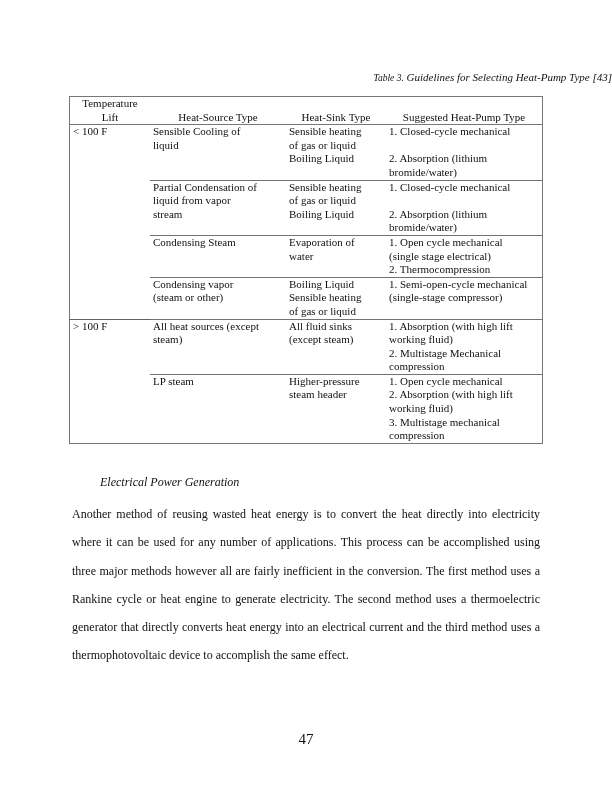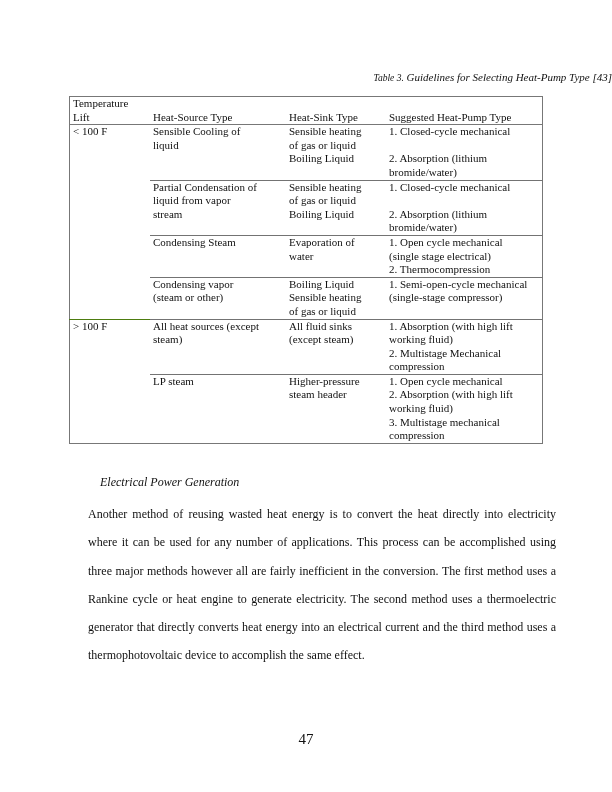--- a/index.html
+++ b/index.html
@@ -8,26 +8,26 @@
     .caption { position: absolute; top: 71px; left: 0; width: 612px; text-align: right;
                font-style: italic; font-size: 11px; }
     .caption .lead { font-size: 9.5px; }
     table.hp { position: absolute; top: 96px; left: 69px; width: 474px; border-collapse: collapse;
                font-size: 11px; line-height: 13.6px; border: 1.5px solid #777; }
     table.hp td, table.hp th { vertical-align: top; padding: 0 3px; font-weight: normal; text-align: left; }
     table.hp th { vertical-align: bottom; }
     th.c-lift { text-align: left; width: 74px; }
     .c-src { width: 130px; }
     .c-sink { width: 94px; }
-    tr.head th { border-bottom: 1px solid #777; padding-bottom: 0; }
+    tr.head th { border-bottom: 1px solid #777; padding-bottom: 0; text-align: center; }
     tr.sep td.src, tr.sep td.sink, tr.sep td.pump { border-top: 1px solid #737373; }
     tr.group td.lift { border-top: 1px solid #4d7c0f; }
     .sub { display: block; }
     .h-section { position: absolute; top: 475px; left: 72px; font-style: italic; font-size: 12px; margin-left: 28px; }
-    .para { position: absolute; top: 500px; left: 88px; width: 468px; font-size: 12px;
+    .para { position: absolute; top: 500px; left: 72px; width: 468px; font-size: 12px;
             line-height: 28.3px; text-align: justify; text-align-last: left; margin: 0; }
     .pagenum { position: absolute; top: 731px; left: 0; width: 612px; text-align: center; font-size: 15px; }
   </style>
 </head>
 <body>
 
 <div class="caption">
   <span class="lead">Table 3.</span>
   <span>Guidelines for Selecting Heat-Pump Type [43]</span>
 </div>

